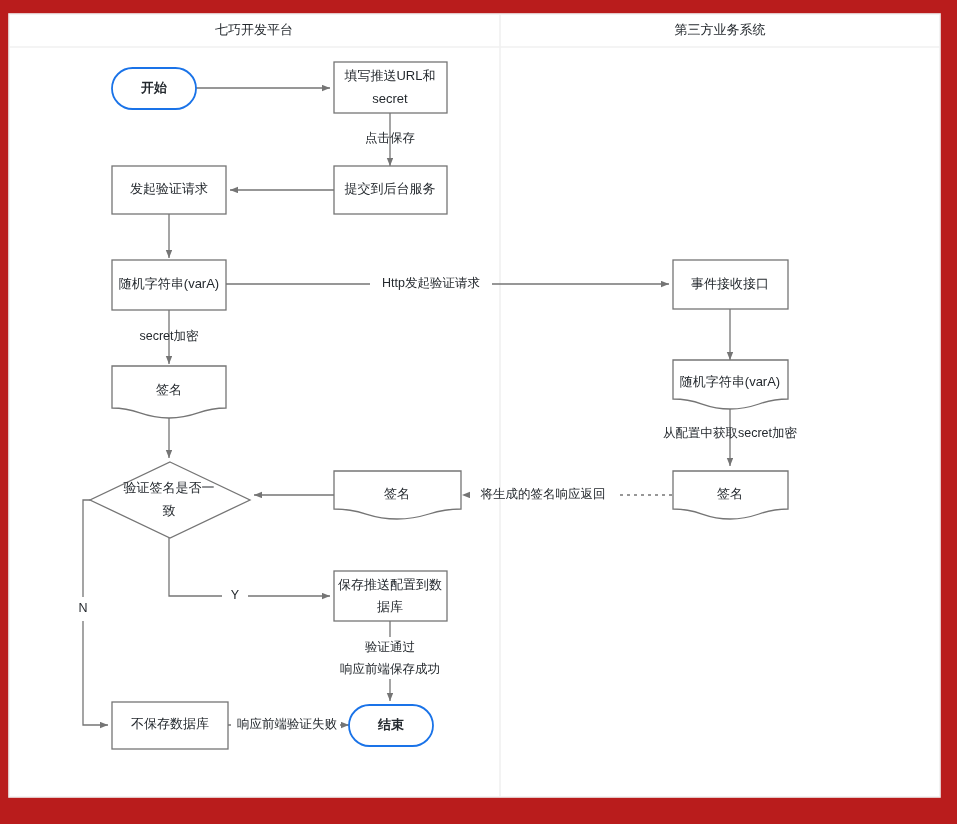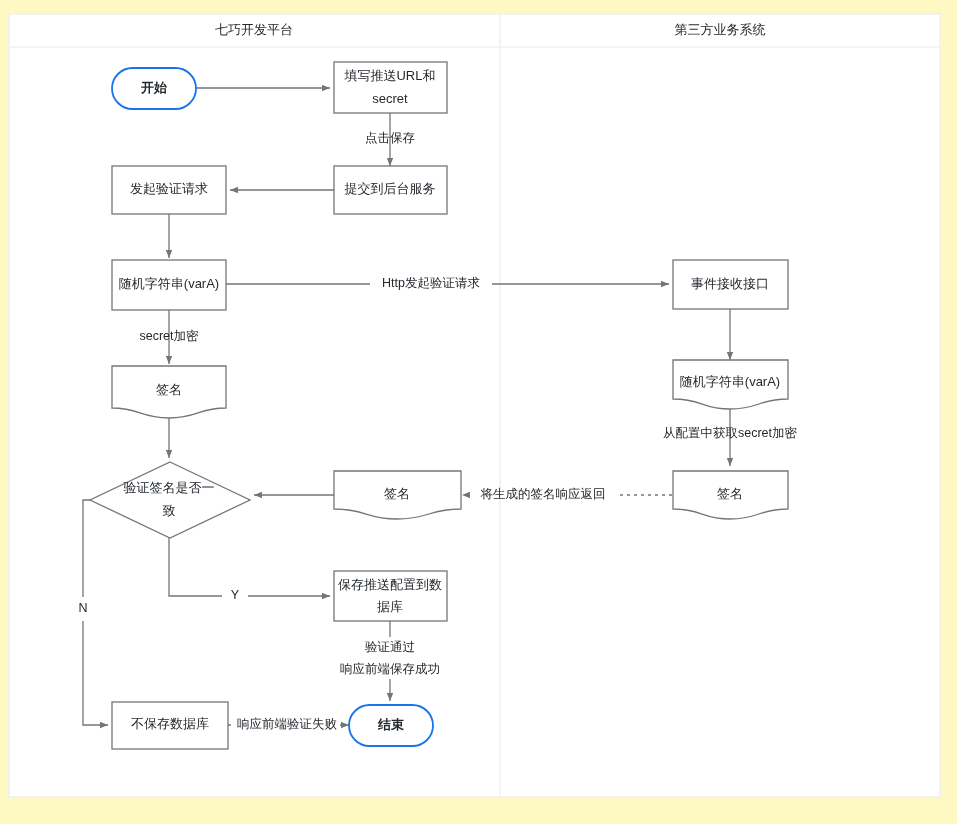--- a/index.html
+++ b/index.html
@@ -8,21 +8,21 @@
     background: #ffffff;
     width: 957px;
     height: 824px;
     overflow: hidden;
     font-family: "Liberation Sans", "DejaVu Sans", sans-serif;
   }
   #canvas {
     position: relative;
     width: 957px;
     height: 824px;
-    background: #fef9c3;
+    background: #b91c1c;
   }
   svg#flow {
     position: absolute;
     left: 0;
     top: 0;
     width: 957px;
     height: 824px;
   }
   .pool-frame {
     fill: #ffffff;

